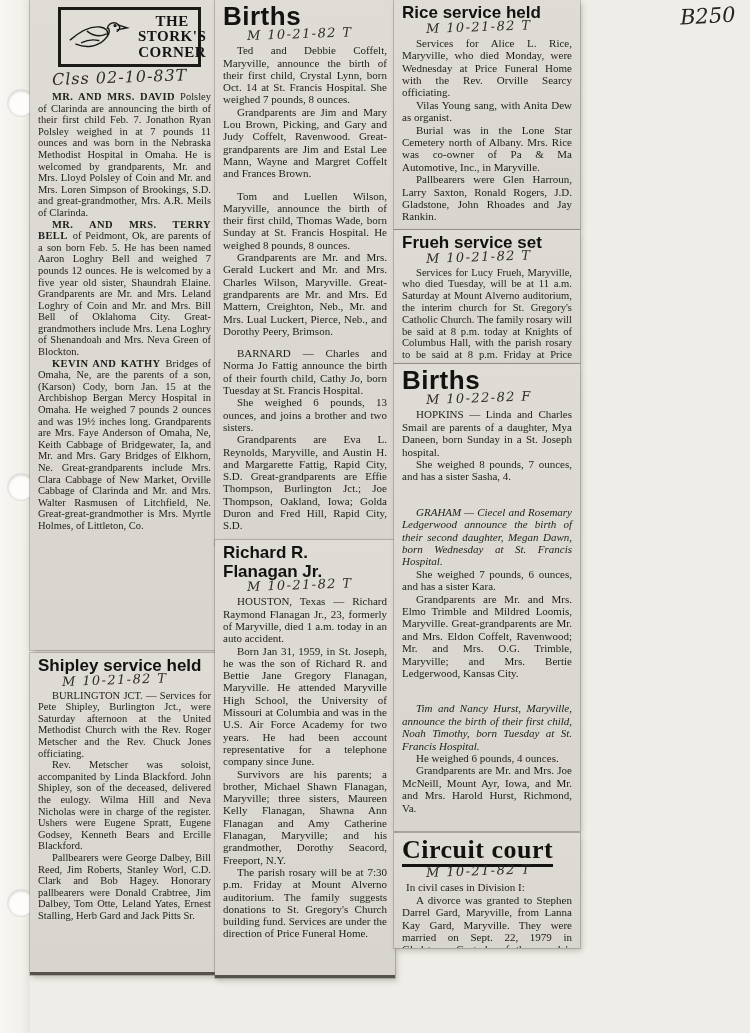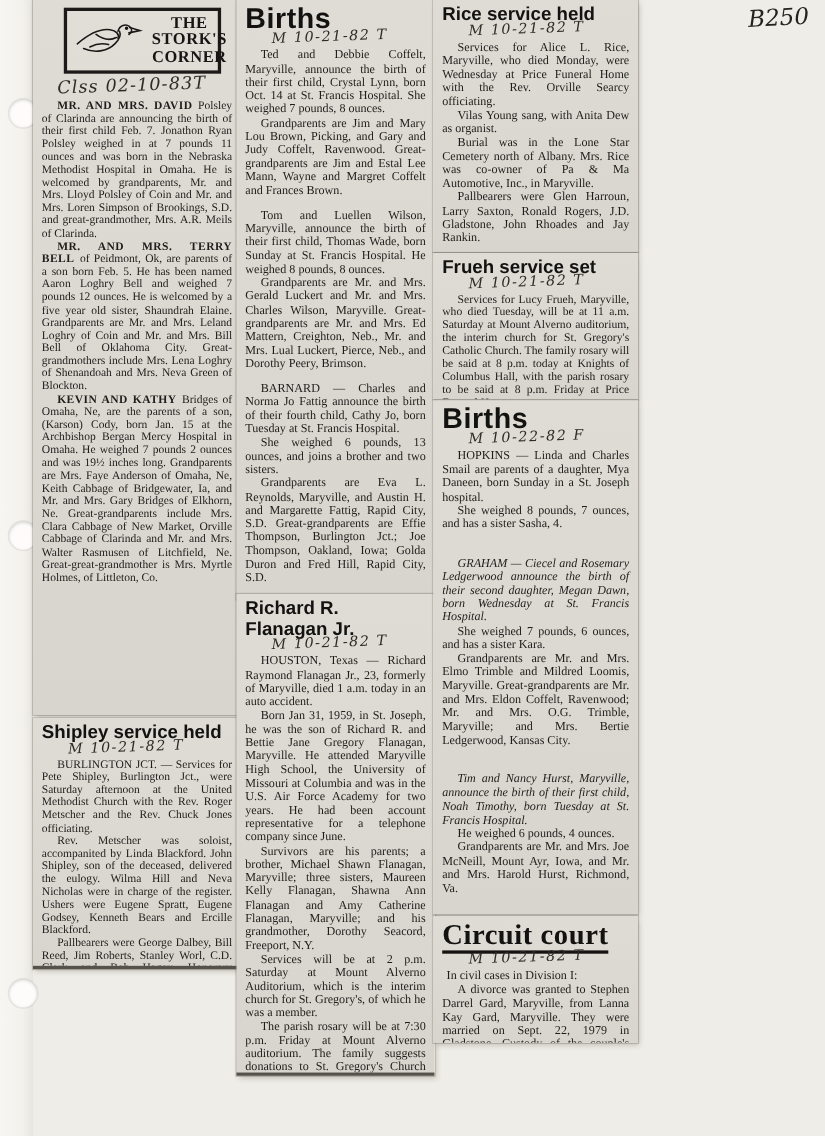--- a/index.html
+++ b/index.html
@@ -68,21 +68,21 @@
         <div>STORK'S</div>
         <div>CORNER</div>
       </div>
     </div>
     <div class="hand hand-lg">Clss 02-10-83T</div>
     <p class="np"><span class="lead">MR. AND MRS. DAVID</span><span>Polsley of Clarinda are announcing the birth of their first child Feb. 7. Jonathon Ryan Polsley weighed in at 7 pounds 11 ounces and was born in the Nebraska Methodist Hospital in Omaha. He is welcomed by grandparents, Mr. and Mrs. Lloyd Polsley of Coin and Mr. and Mrs. Loren Simpson of Brookings, S.D. and great-grandmother, Mrs. A.R. Meils of Clarinda.</span></p>
     <p class="np"><span class="lead">MR. AND MRS. TERRY BELL</span><span>of Peidmont, Ok, are parents of a son born Feb. 5. He has been named Aaron Loghry Bell and weighed 7 pounds 12 ounces. He is welcomed by a five year old sister, Shaundrah Elaine. Grandparents are Mr. and Mrs. Leland Loghry of Coin and Mr. and Mrs. Bill Bell of Oklahoma City. Great-grandmothers include Mrs. Lena Loghry of Shenandoah and Mrs. Neva Green of Blockton.</span></p>
     <p class="np"><span class="lead">KEVIN AND KATHY</span><span>Bridges of Omaha, Ne, are the parents of a son, (Karson) Cody, born Jan. 15 at the Archbishop Bergan Mercy Hospital in Omaha. He weighed 7 pounds 2 ounces and was 19½ inches long. Grandparents are Mrs. Faye Anderson of Omaha, Ne, Keith Cabbage of Bridgewater, Ia, and Mr. and Mrs. Gary Bridges of Elkhorn, Ne. Great-grandparents include Mrs. Clara Cabbage of New Market, Orville Cabbage of Clarinda and Mr. and Mrs. Walter Rasmusen of Litchfield, Ne. Great-great-grandmother is Mrs. Myrtle Holmes, of Littleton, Co.</span></p>
   </div>
 
-  <div class="clip col-left dark-bottom" style="left:30px;top:653px;width:189px;height:228px;">
+  <div class="clip col-left dark-bottom" style="left:30px;top:653px;width:189px;height:322px;">
     <h2 class="head-md">Shipley service held</h2>
     <div class="hand">M 10-21-82 T</div>
     <p class="np">BURLINGTON JCT. — Services for Pete Shipley, Burlington Jct., were Saturday afternoon at the United Methodist Church with the Rev. Roger Metscher and the Rev. Chuck Jones officiating.</p>
     <p class="np">Rev. Metscher was soloist, accompanited by Linda Blackford. John Shipley, son of the deceased, delivered the eulogy. Wilma Hill and Neva Nicholas were in charge of the register. Ushers were Eugene Spratt, Eugene Godsey, Kenneth Bears and Ercille Blackford.</p>
     <p class="np">Pallbearers were George Dalbey, Bill Reed, Jim Roberts, Stanley Worl, C.D. Clark and Bob Hagey. Honorary pallbearers were Donald Crabtree, Jim Dalbey, Tom Otte, Leland Yates, Ernest Stalling, Herb Gard and Jack Pitts Sr.</p>
   </div>
 
   <div class="clip col-mid" style="left:215px;top:0;width:180px;height:545px;">
     <h1 class="head-lg">Births</h1>
     <div class="hand">M 10-21-82 T</div>
@@ -94,21 +94,20 @@
     <p class="np">She weighed 6 pounds, 13 ounces, and joins a brother and two sisters.</p>
     <p class="np">Grandparents are Eva L. Reynolds, Maryville, and Austin H. and Margarette Fattig, Rapid City, S.D. Great-grandparents are Effie Thompson, Burlington Jct.; Joe Thompson, Oakland, Iowa; Golda Duron and Fred Hill, Rapid City, S.D.</p>
   </div>
 
   <div class="clip col-mid dark-bottom" style="left:215px;top:540px;width:180px;height:438px;">
     <h2 class="head-md">Richard R. Flanagan Jr.</h2>
     <div class="hand">M 10-21-82 T</div>
     <p class="np">HOUSTON, Texas — Richard Raymond Flanagan Jr., 23, formerly of Maryville, died 1 a.m. today in an auto accident.</p>
     <p class="np">Born Jan 31, 1959, in St. Joseph, he was the son of Richard R. and Bettie Jane Gregory Flanagan, Maryville. He attended Maryville High School, the University of Missouri at Columbia and was in the U.S. Air Force Academy for two years. He had been account representative for a telephone company since June.</p>
     <p class="np">Survivors are his parents; a brother, Michael Shawn Flanagan, Maryville; three sisters, Maureen Kelly Flanagan, Shawna Ann Flanagan and Amy Catherine Flanagan, Maryville; and his grandmother, Dorothy Seacord, Freeport, N.Y.</p>
-    <p class="np">Services will be at 2 p.m. Saturday at Mount Alverno Auditorium, which is the interim church for St. Gregory's, of which he was a member.</p>
     <p class="np">The parish rosary will be at 7:30 p.m. Friday at Mount Alverno auditorium. The family suggests donations to St. Gregory's Church building fund. Services are under the direction of Price Funeral Home.</p>
   </div>
 
   <div class="clip col-right" style="left:394px;top:0;width:186px;height:229px;">
     <h2 class="head-md">Rice service held</h2>
     <div class="hand">M 10-21-82 T</div>
     <p class="np">Services for Alice L. Rice, Maryville, who died Monday, were Wednesday at Price Funeral Home with the Rev. Orville Searcy officiating.</p>
     <p class="np">Vilas Young sang, with Anita Dew as organist.</p>
     <p class="np">Burial was in the Lone Star Cemetery north of Albany. Mrs. Rice was co-owner of Pa &amp; Ma Automotive, Inc., in Maryville.</p>
     <p class="np">Pallbearers were Glen Harroun, Larry Saxton, Ronald Rogers, J.D. Gladstone, John Rhoades and Jay Rankin.</p>

